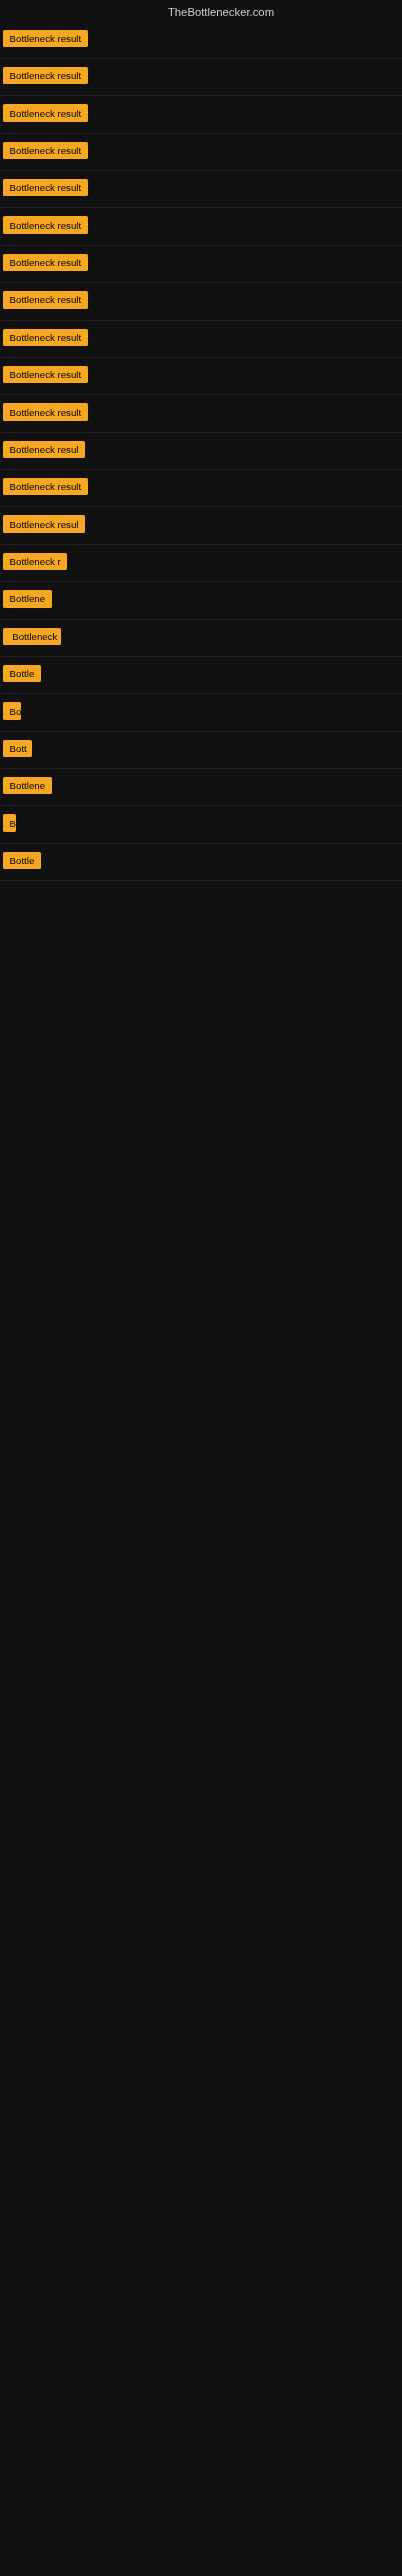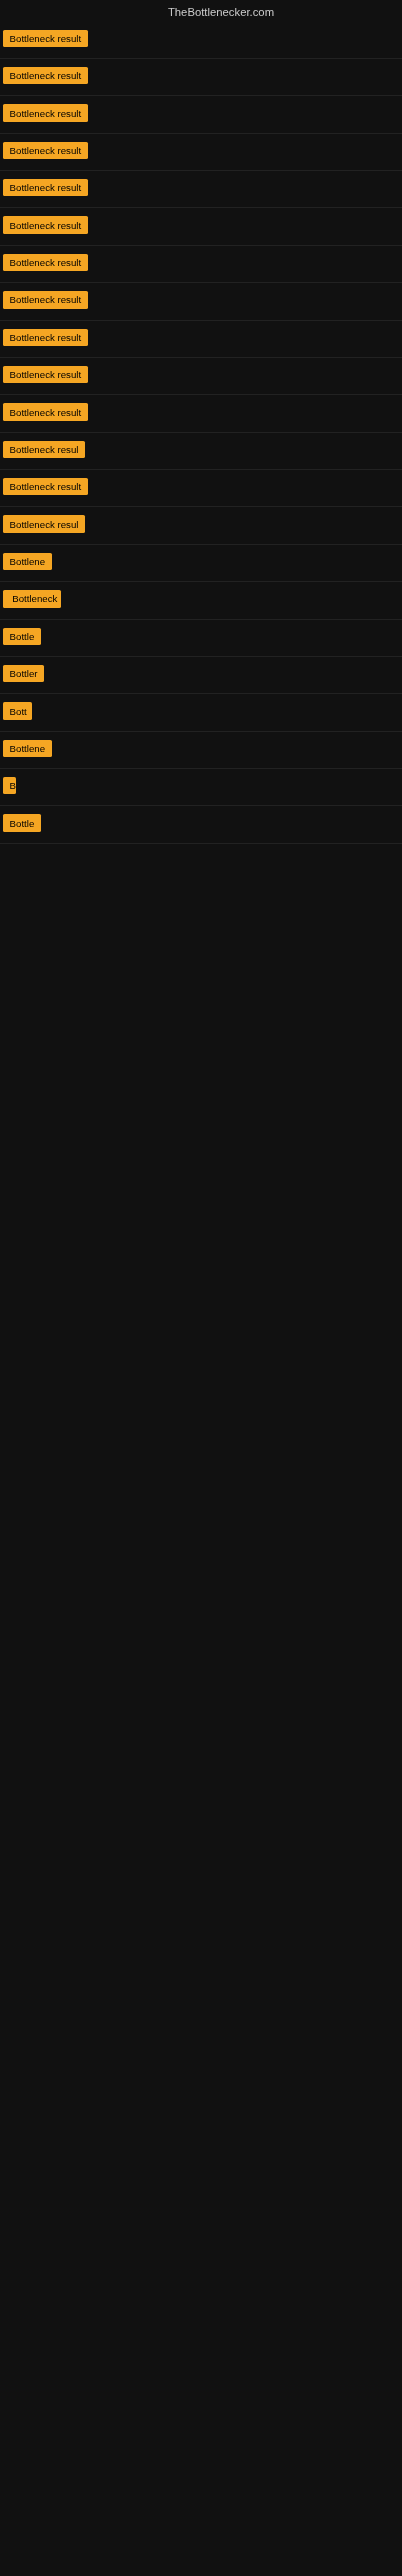--- a/index.html
+++ b/index.html
@@ -56,22 +56,23 @@
     <div class="bottleneck-row"><span class="bottleneck-label" style="max-width: 97px;">Bottleneck result</span></div>
     <div class="bottleneck-row"><span class="bottleneck-label" style="max-width: 97px;">Bottleneck result</span></div>
     <div class="bottleneck-row"><span class="bottleneck-label" style="max-width: 97px;">Bottleneck result</span></div>
     <div class="bottleneck-row"><span class="bottleneck-label" style="max-width: 97px;">Bottleneck result</span></div>
     <div class="bottleneck-row"><span class="bottleneck-label" style="max-width: 97px;">Bottleneck result</span></div>
     <div class="bottleneck-row"><span class="bottleneck-label" style="max-width: 97px;">Bottleneck result</span></div>
     <div class="bottleneck-row"><span class="bottleneck-label" style="max-width: 97px;">Bottleneck result</span></div>
     <div class="bottleneck-row"><span class="bottleneck-label" style="max-width: 89px;">Bottleneck resul</span></div>
     <div class="bottleneck-row"><span class="bottleneck-label" style="max-width: 97px;">Bottleneck result</span></div>
     <div class="bottleneck-row"><span class="bottleneck-label" style="max-width: 89px;">Bottleneck resul</span></div>
+    <div class="bottleneck-row"><span class="bottleneck-label" style="max-width: 64px;">Bottleneck r</span></div>
     <div class="bottleneck-row"><span class="bottleneck-label" style="max-width: 52px;">Bottlene</span></div>
     <div class="bottleneck-row"><span class="bottleneck-label" style="max-width: 58px; padding-left: 9px;">Bottleneck</span></div>
     <div class="bottleneck-row"><span class="bottleneck-label" style="max-width: 40px;">Bottle</span></div>
-    <div class="bottleneck-row"><span class="bottleneck-label" style="max-width: 42px;">Bottler</span></div>
+    <div class="bottleneck-row"><span class="bottleneck-label" style="max-width: 17.7px;">Bo</span></div>
     <div class="bottleneck-row"><span class="bottleneck-label" style="max-width: 29px;">Bott</span></div>
     <div class="bottleneck-row"><span class="bottleneck-label" style="max-width: 52px;">Bottlene</span></div>
     <div class="bottleneck-row"><span class="bottleneck-label" style="max-width: 11.3px;">B</span></div>
     <div class="bottleneck-row"><span class="bottleneck-label" style="max-width: 40px;">Bottle</span></div>
   </div>
 
 
 </body></html>

